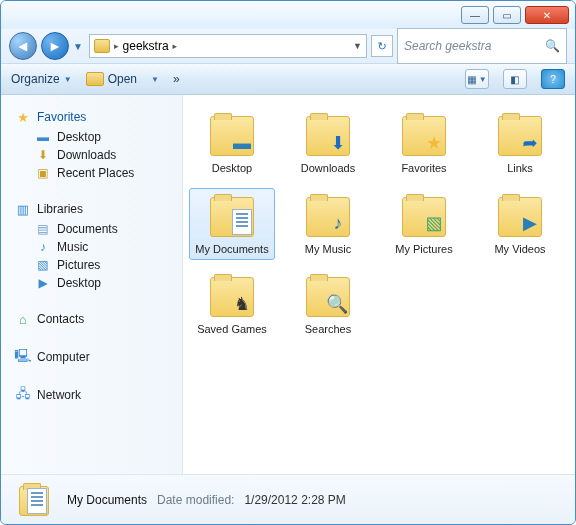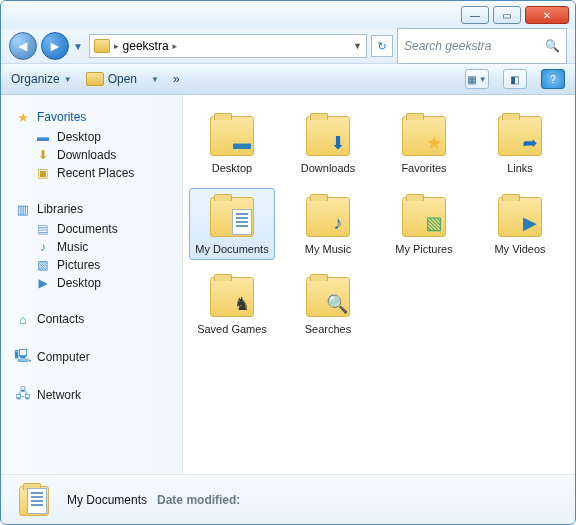--- a/index.html
+++ b/index.html
@@ -44,21 +44,21 @@
   .folder{position:absolute;inset:4px 6px 2px 6px;background:linear-gradient(#fbe7a2,#f2cf63);border-radius:3px;border:1px solid #d8b24b;}
   .folder:before{content:"";position:absolute;top:-4px;left:3px;width:16px;height:6px;background:#f2d988;border:1px solid #d8b24b;border-bottom:none;border-radius:2px 2px 0 0;}
   .foverlay{position:absolute;width:24px;height:24px;right:6px;bottom:3px;display:flex;align-items:center;justify-content:center;font-size:18px;color:#2a5f8f;}
   .paper{position:absolute;right:8px;bottom:4px;width:20px;height:26px;background:#fff;border:1px solid #9cb5cc;}
   .paper:after{content:"";position:absolute;top:3px;left:3px;right:3px;height:2px;background:#6b9cc7;box-shadow:0 4px 0 #6b9cc7,0 8px 0 #6b9cc7,0 12px 0 #6b9cc7;}
   
   .status{ height:50px; border-top:1px solid #dfe7ee; display:flex; align-items:center; padding:6px 12px; gap:12px; background:linear-gradient(#f5faff,#eaf2fa); font-size:12px;}
   .status .ficon{width:42px;height:36px;margin:0;}
   .status .info{display:flex;flex-direction:column;gap:2px;}
   .status .line1{display:flex;gap:10px;align-items:baseline;}
-  .muted{color:#6b7b89;font-weight:bold;}
+  .muted{color:#6b7b89;}
 </style>
 </head>
 <body>
 
 <div class="window">
 
   <div class="titlebar">
     <div class="winbtn">—</div>
     <div class="winbtn">▭</div>
     <div class="winbtn close">✕</div>
@@ -244,17 +244,18 @@
 
   <div class="status">
     <div class="ficon">
       <div class="folder"></div>
         <div class="paper"></div>
     </div>
     <div class="info">
       <div class="line1">
         <span style="color:#111">My Documents</span>
         <span class="muted">Date modified:</span>
+        <span style="color:#333">1/29/2012 2:28 PM</span>
       </div>
     </div>
   </div>
 
 </div>
 
 </body></html>

